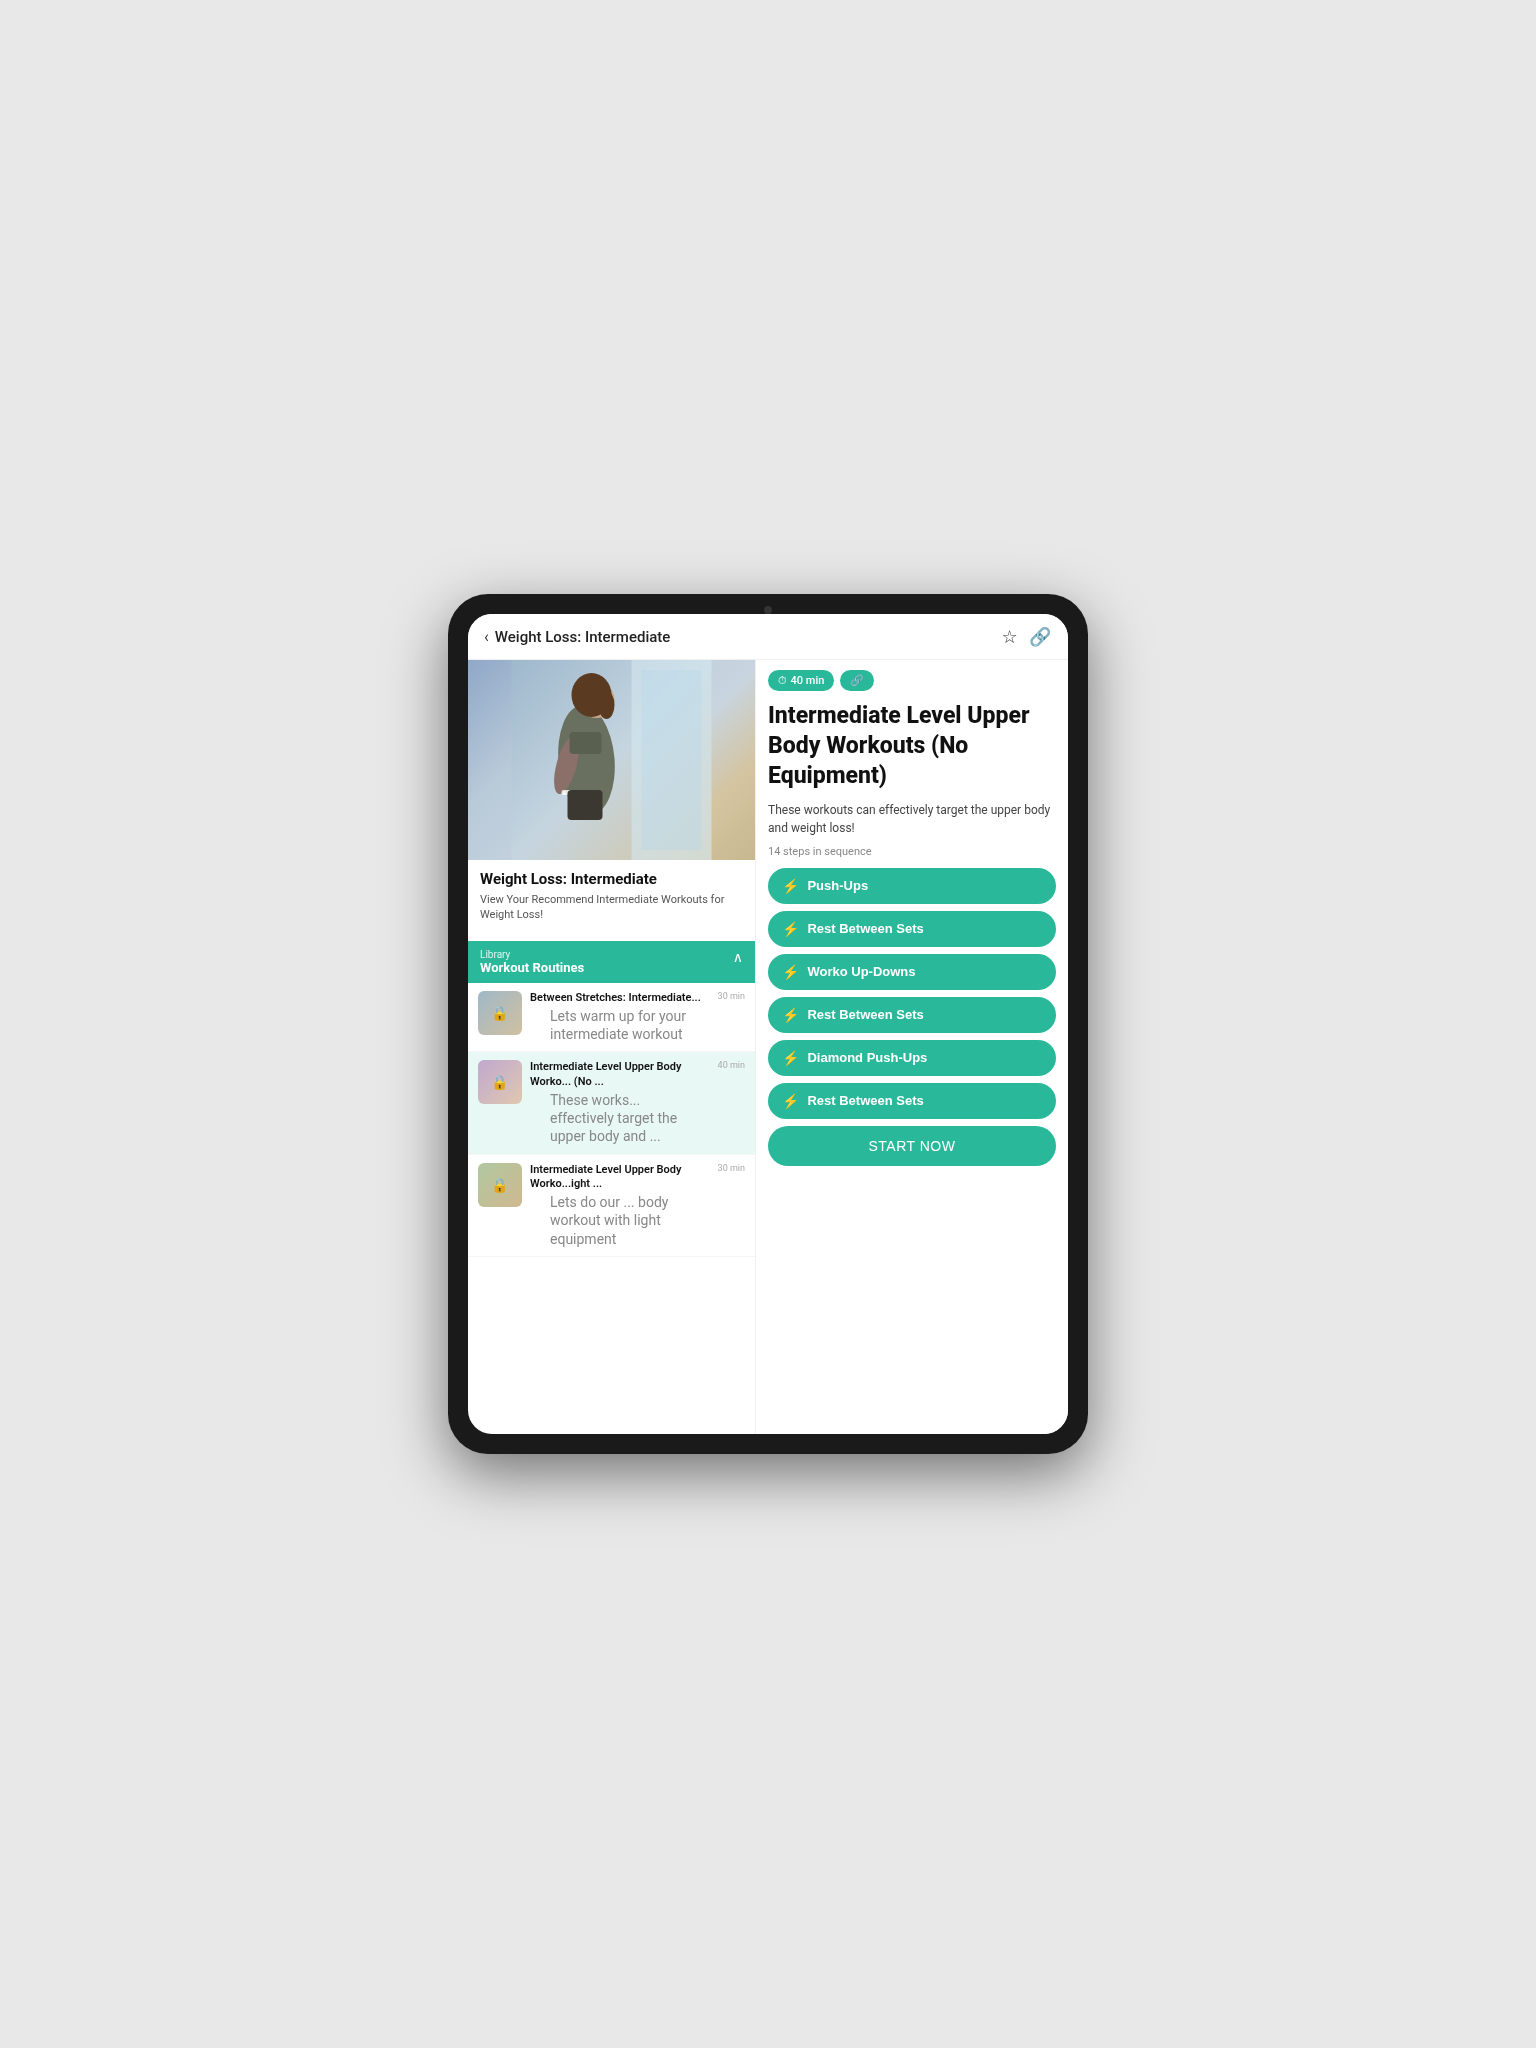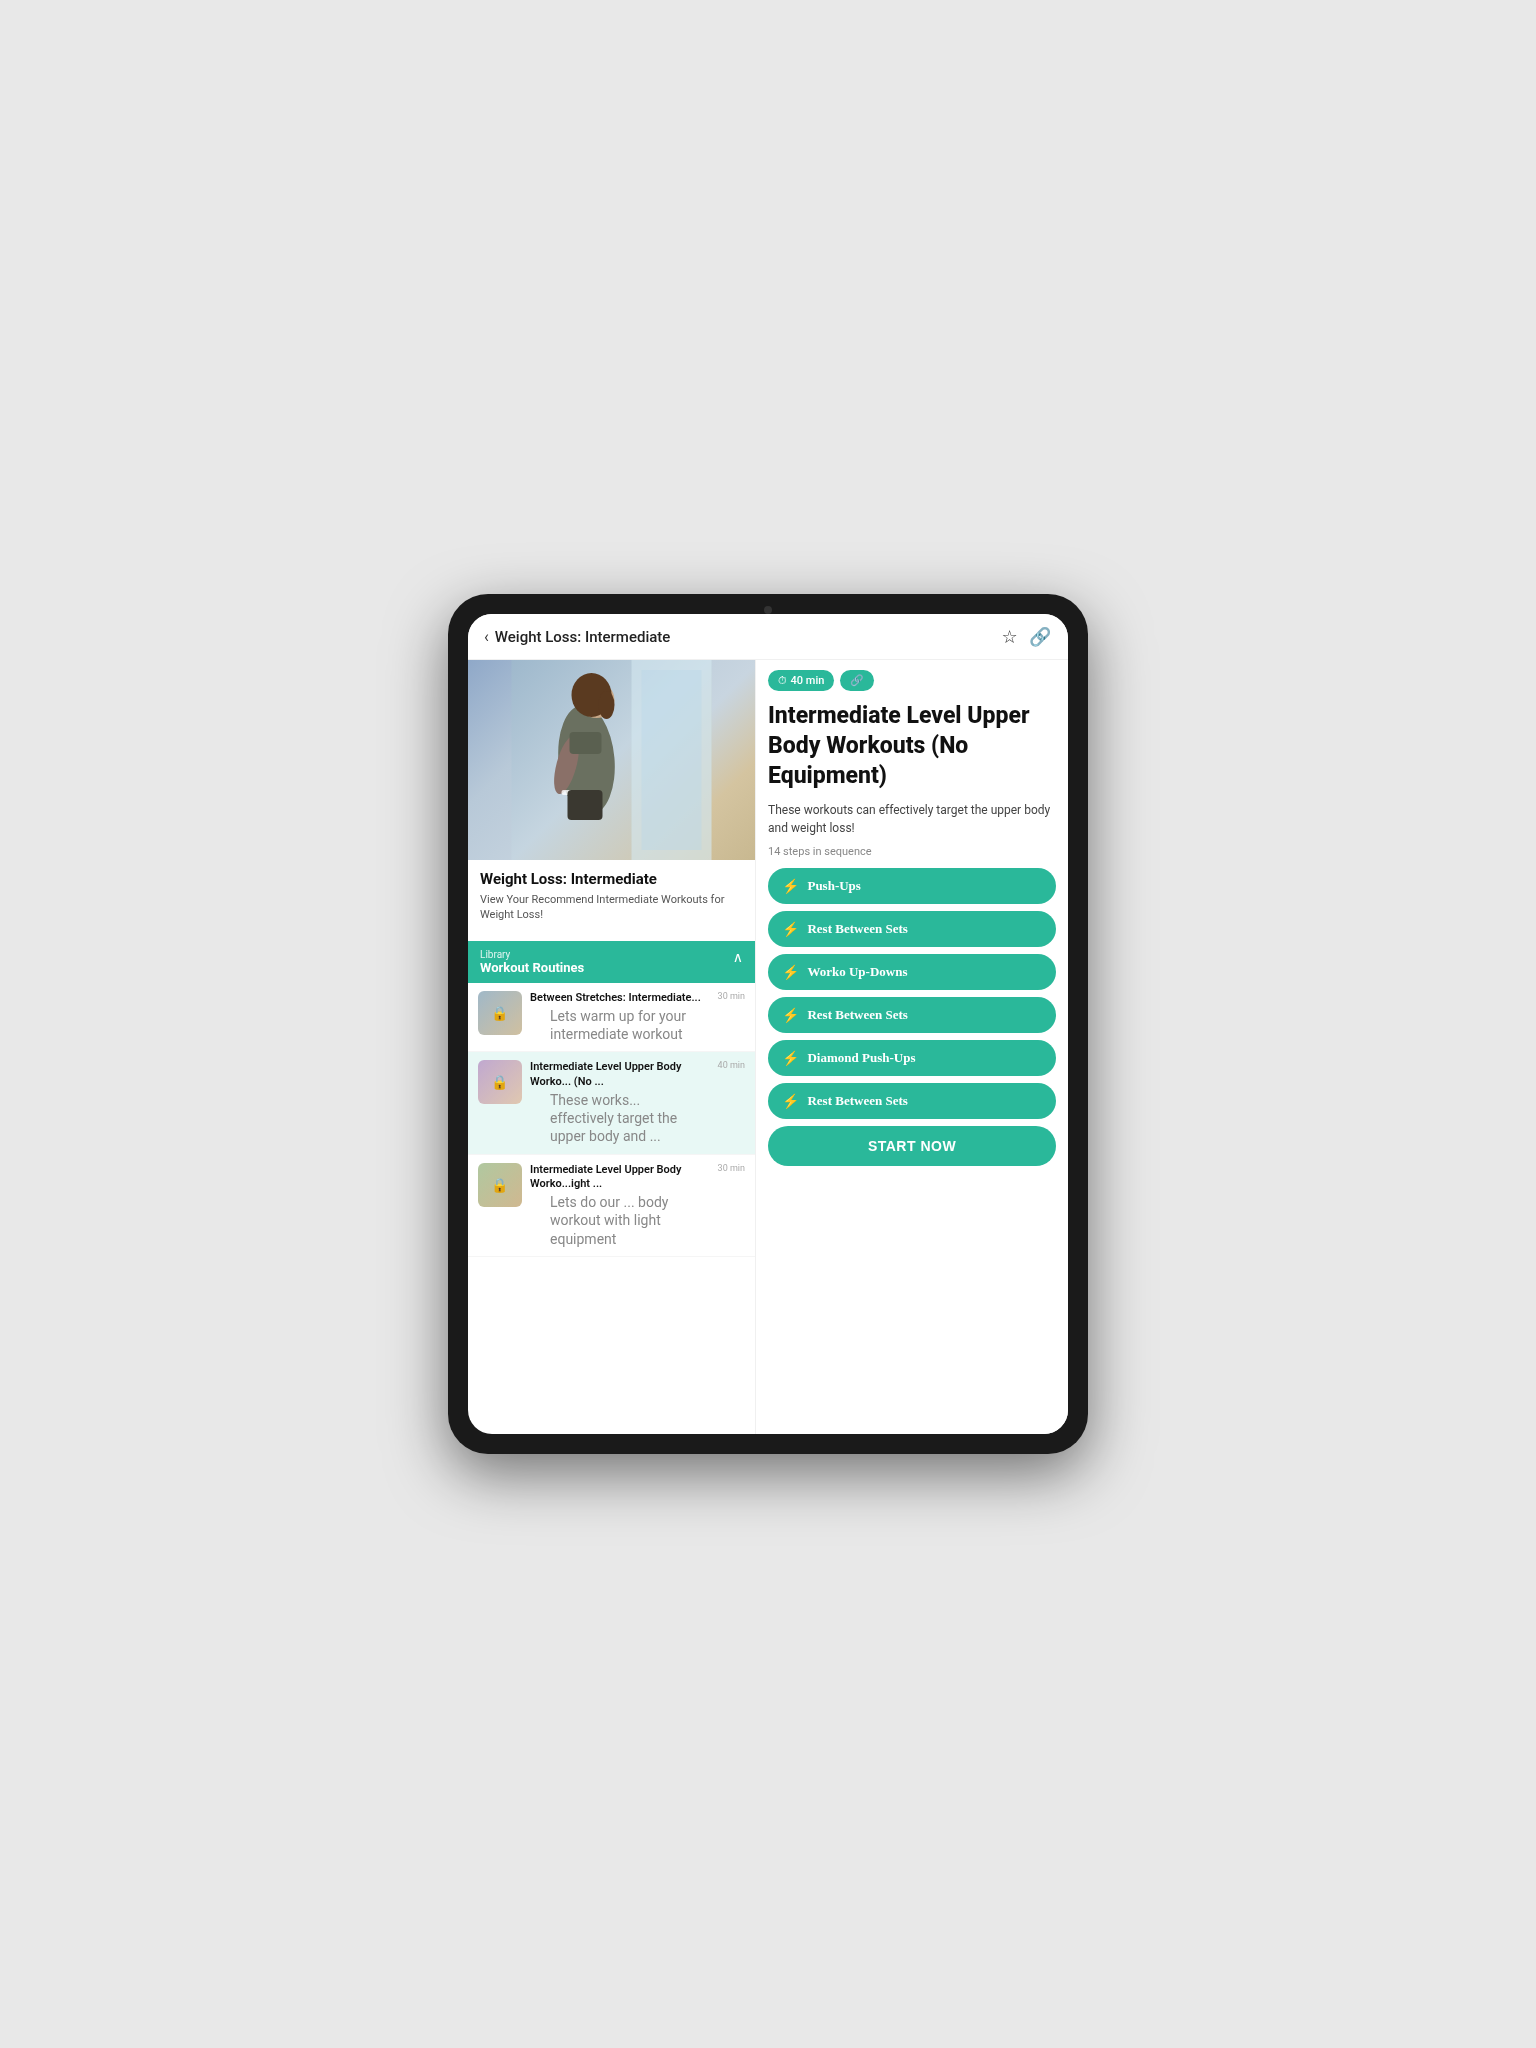--- a/index.html
+++ b/index.html
@@ -293,37 +293,36 @@
     }
 
     .exercise-btn-icon {
       font-size: 14px;
       flex-shrink: 0;
     }
 
     .exercise-btn-label {
       font-size: 13px;
       font-weight: 600;
-      font-family: Liberation Serif, serif;
     }
 
     .start-now-btn {
       display: flex;
       align-items: center;
       justify-content: center;
       background: #2ab89a;
       color: #fff;
       border: none;
       border-radius: 20px;
       padding: 12px 14px;
       width: 100%;
       margin-top: 4px;
       cursor: pointer;
       font-size: 14px;
-      font-weight: 700;
+      font-weight: 400;
       letter-spacing: 0.5px;
     }
 
     
     .left-panel::-webkit-scrollbar,
     .right-panel::-webkit-scrollbar {
       width: 3px;
     }
     .left-panel::-webkit-scrollbar-thumb,
     .right-panel::-webkit-scrollbar-thumb {

